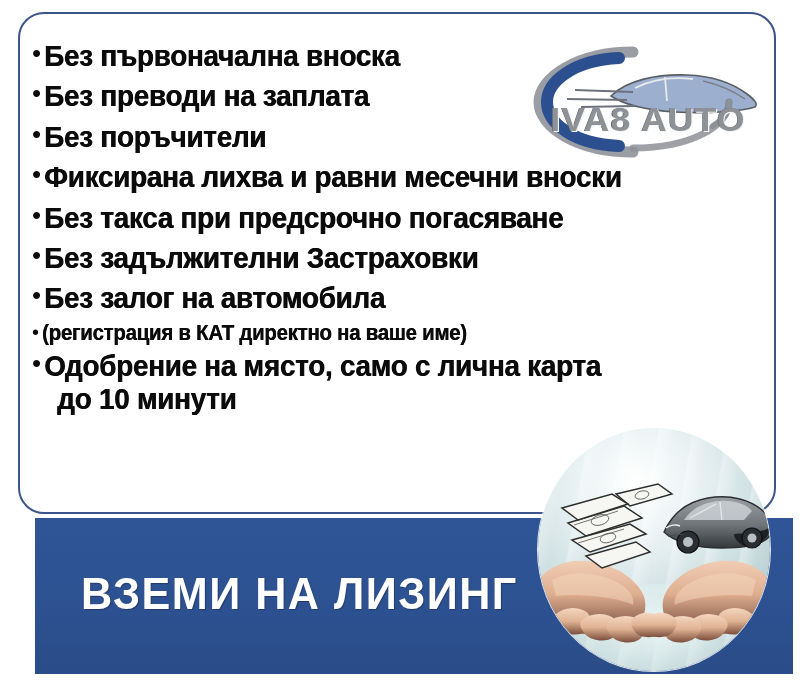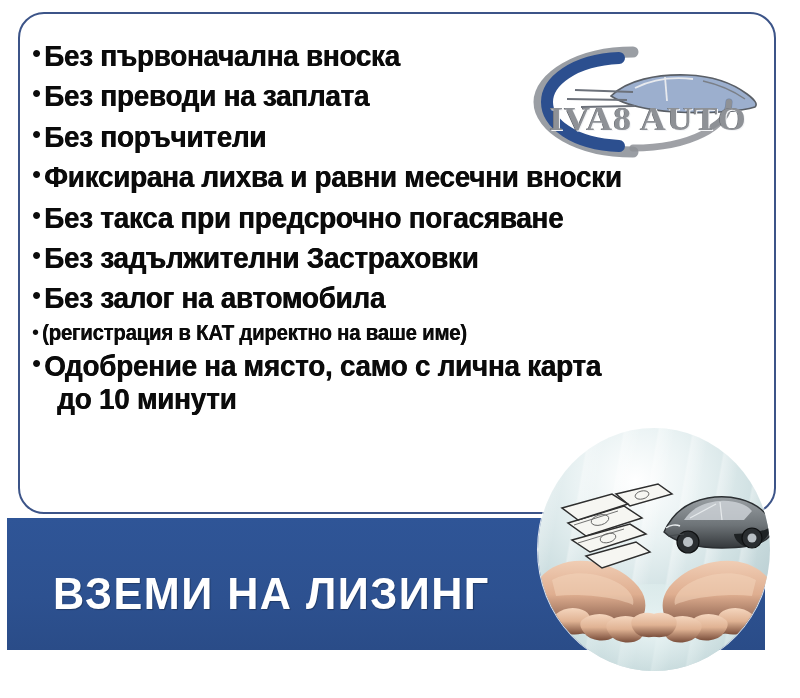--- a/index.html
+++ b/index.html
@@ -73,41 +73,40 @@
   .bullet.r4, .bullet.r5, .bullet.r6 { margin-top: 8px; }
   .bullet.r7 { margin-top: 6px; }
   .bullet.r8 { margin-top: 6px; }
 
   
   .logo {
     position: absolute;
     left: 495px; top: 30px;
     width: 260px; height: 115px;
     pointer-events: none;
-    font-family: Liberation Serif, serif;
   }
   .logo svg { width: 100%; height: 100%; display: block; }
   .logo-word {
     position: absolute;
     left: 8px; top: 56px;
     width: 250px;
     text-align: center;
     font-size: 34px;
     font-weight: 700;
     letter-spacing: 1px;
     color: #8e9196;
     text-shadow: 1px 1px 0 #f3f4f6, -0.5px -0.5px 0 #5c6066;
     transform: scaleX(1.05);
   }
 
   
   .banner {
     position: absolute;
-    left: 7px; top: 518px;
-    width: 758px; height: 132px;
+    left: 35px; top: 518px;
+    width: 758px; height: 156px;
     background: linear-gradient(180deg, #2f5597 0%, #2d5190 60%, #2a4c88 100%);
     overflow: hidden;
   }
   .banner-title {
     position: absolute;
     left: 46px; top: 50px;
     font-size: 45px;
     font-weight: 700;
     color: #ffffff;
     letter-spacing: 1.5px;

